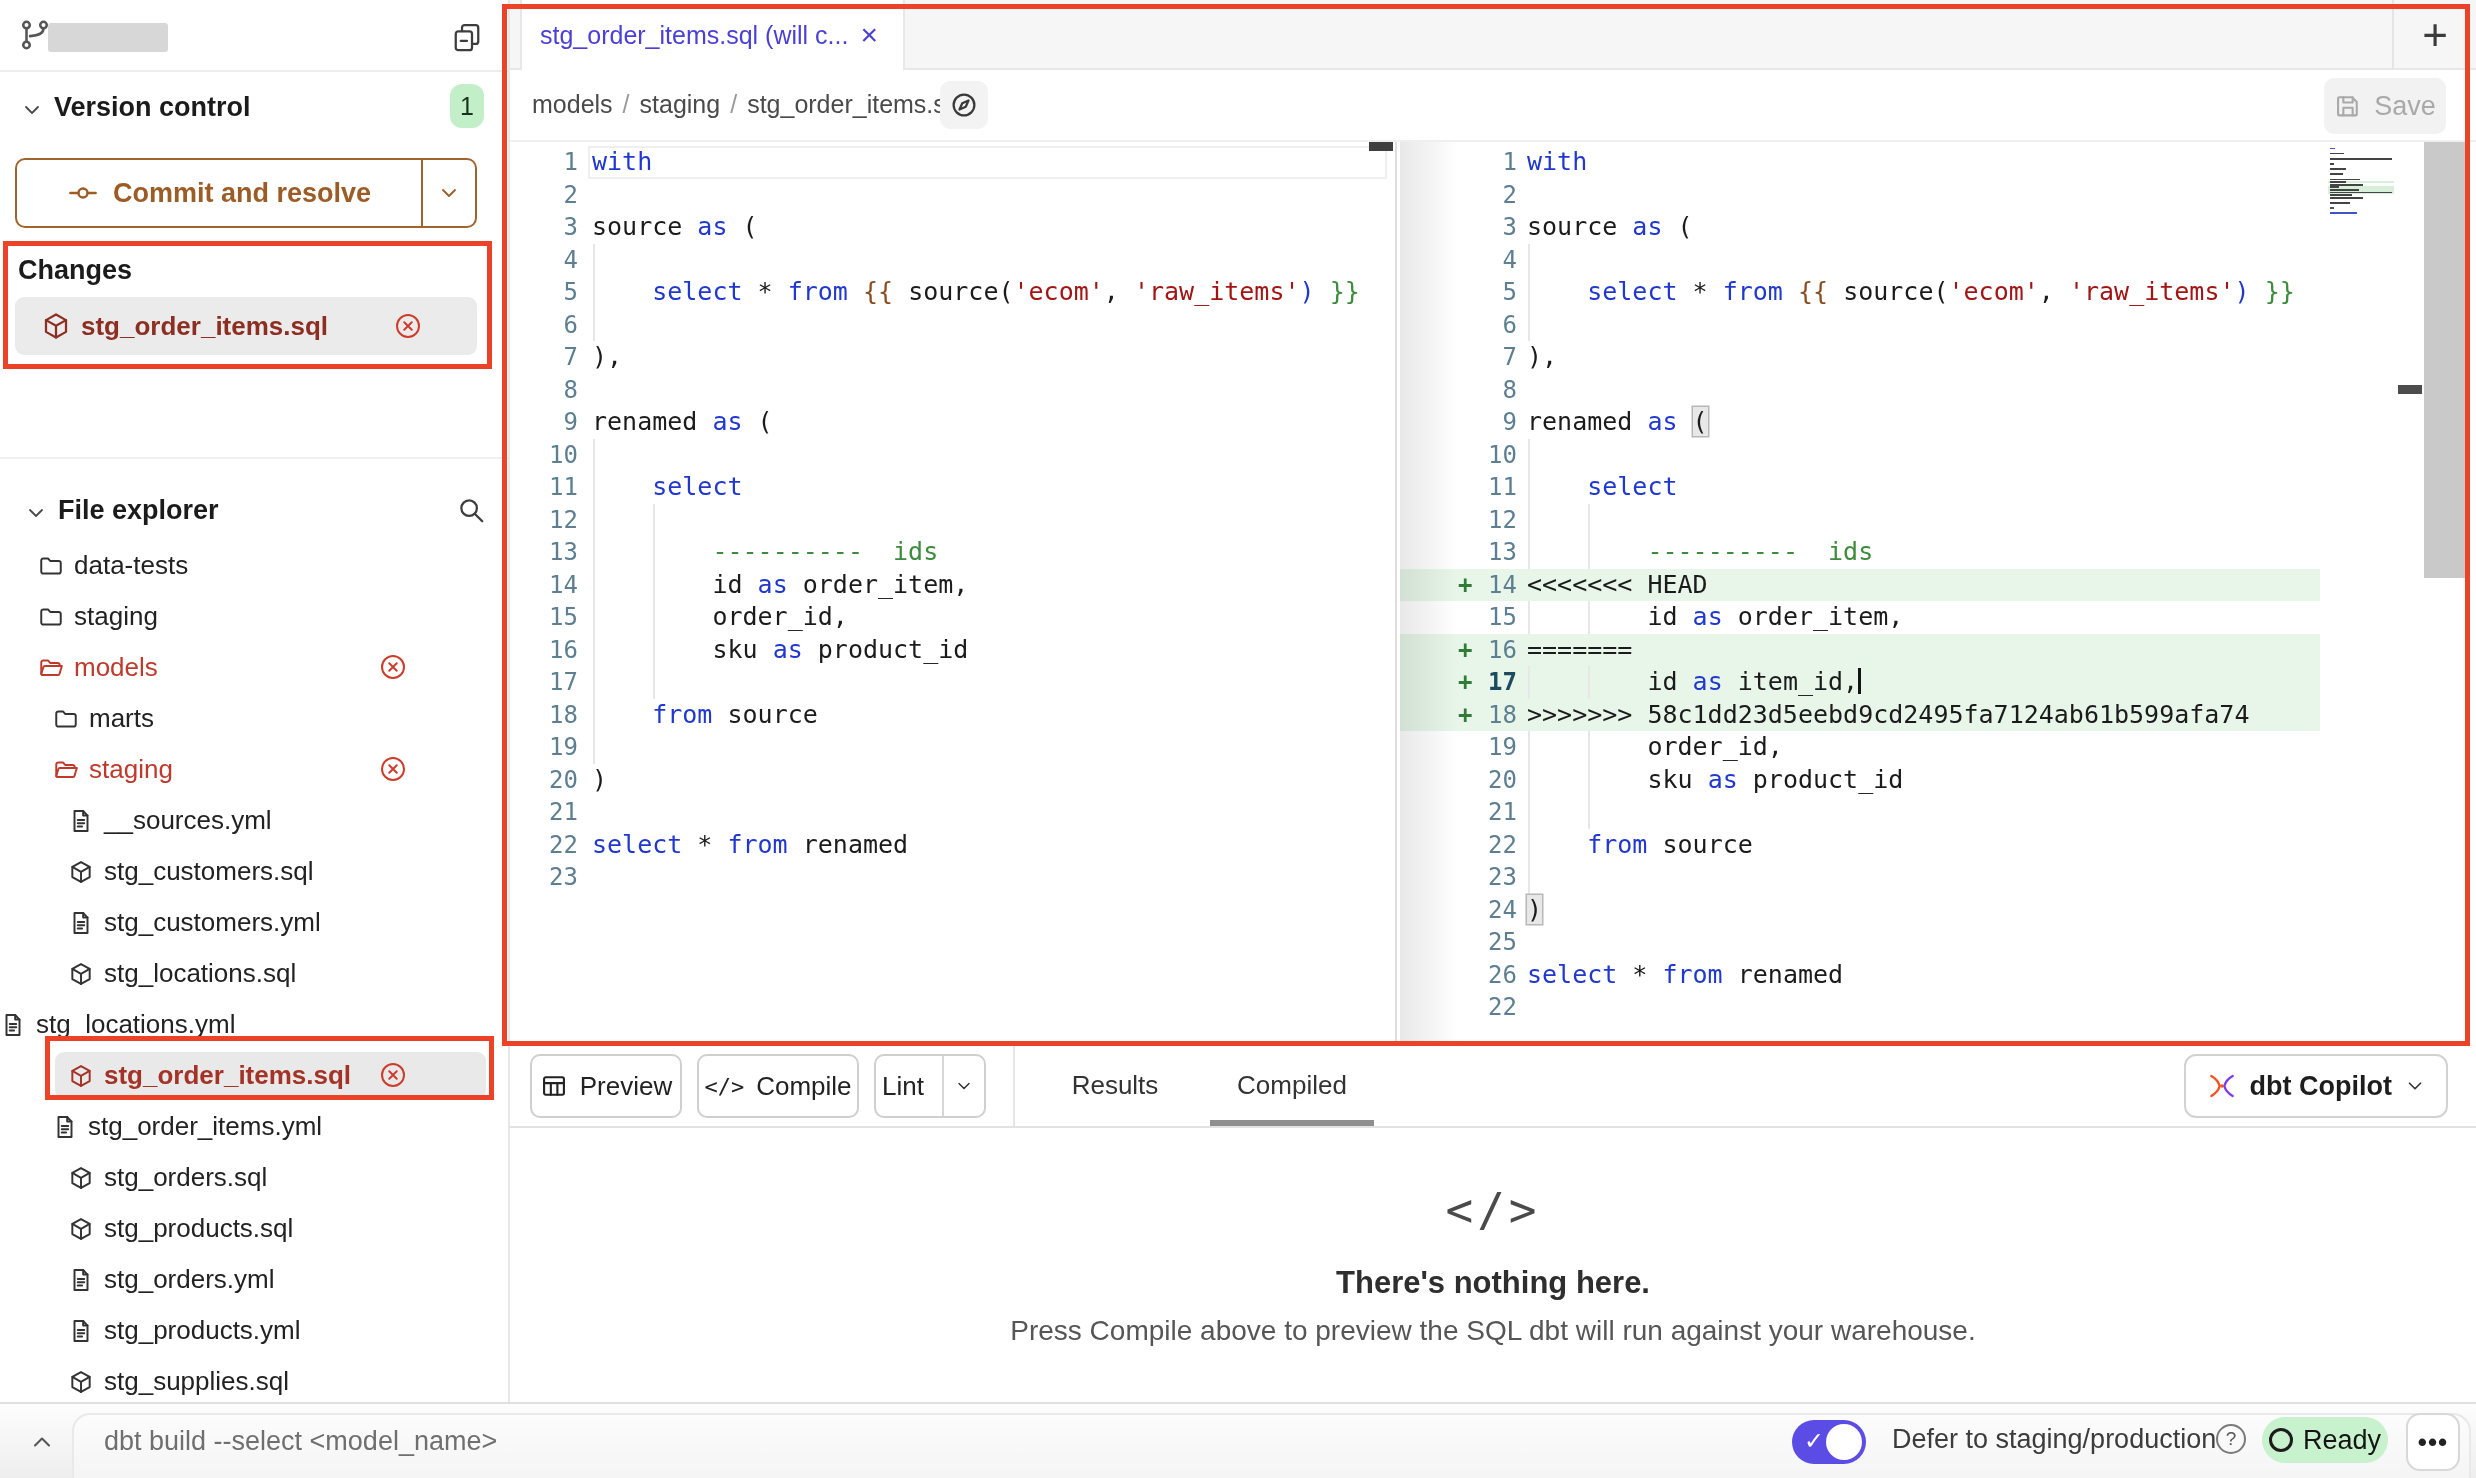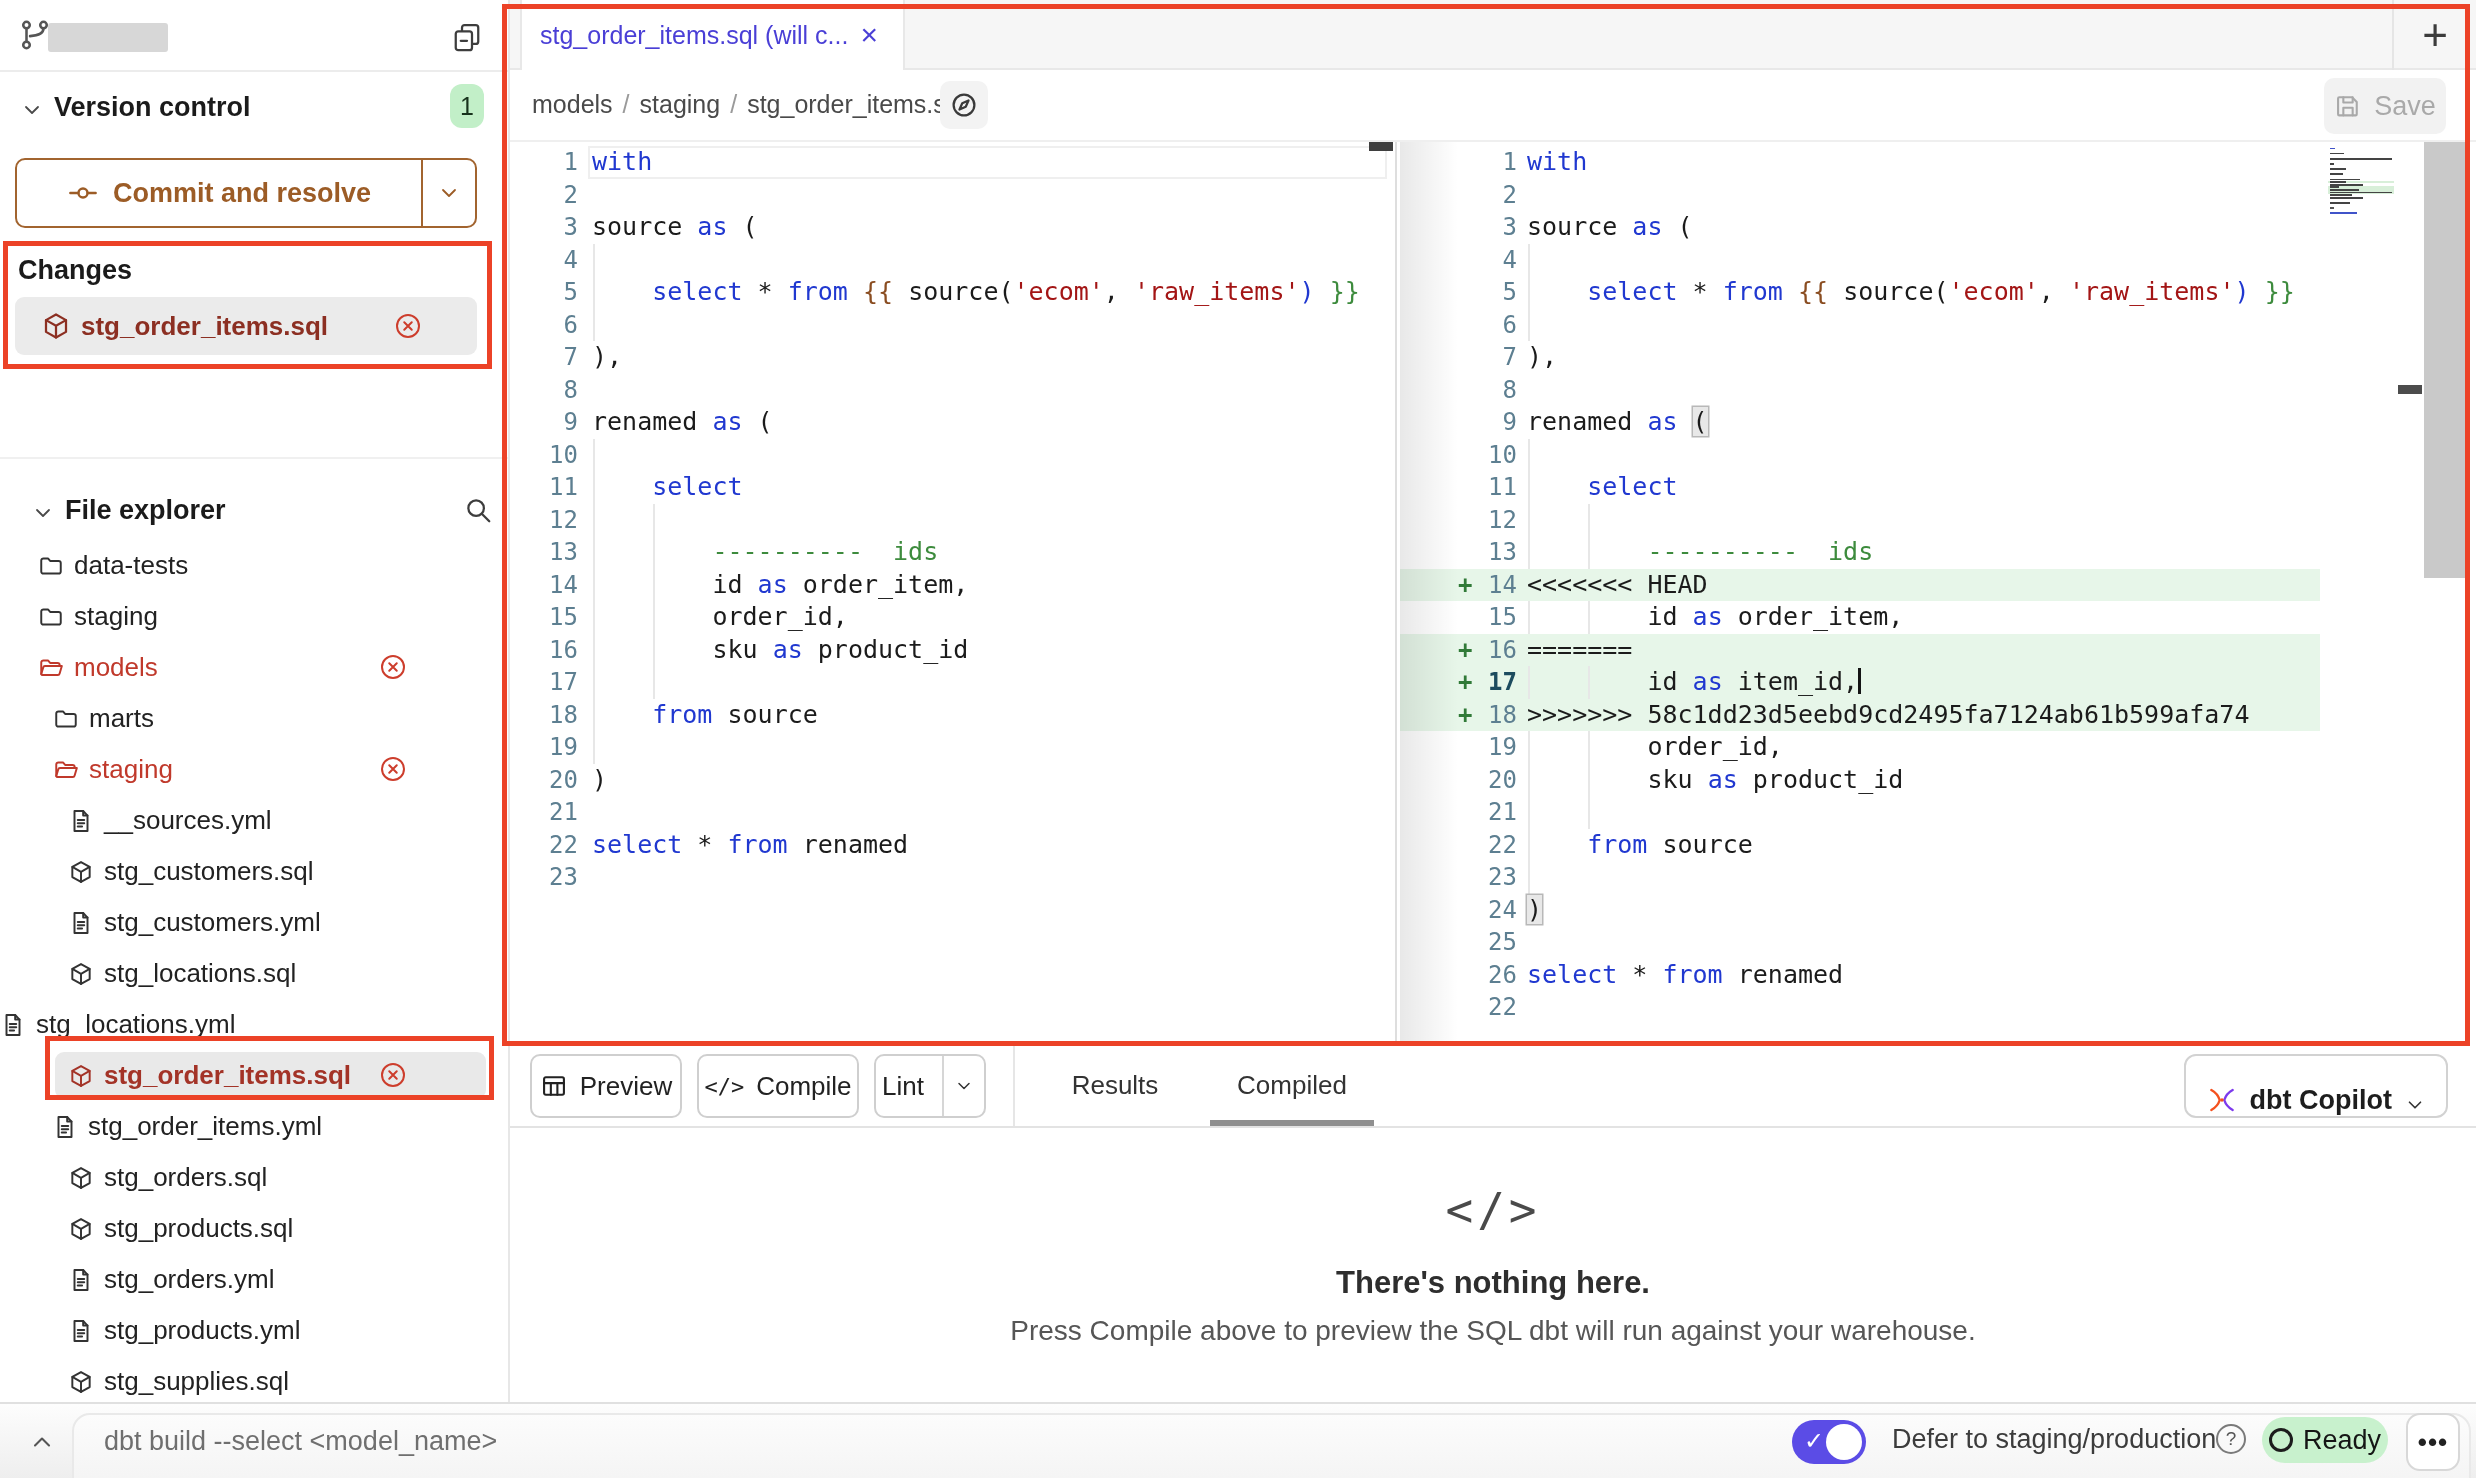--- a/index.html
+++ b/index.html
@@ -36,21 +36,21 @@
 
   .changes-label{position:absolute;left:18px;top:255px;font-size:27px;font-weight:700;color:#1b1b1b;}
   .changes-row{position:absolute;left:15px;top:297px;width:462px;height:58px;background:#ebebeb;
                border-radius:9px;}
   .changes-row .fico{position:absolute;left:26px;top:14px;width:30px;height:30px;color:#8c2f22;}
   .changes-row .flabel{position:absolute;left:66px;top:14px;font-size:26px;font-weight:600;color:#8c2f22;}
   .xcirc{position:absolute;left:378px;top:14px;width:30px;height:30px;color:#cd3d2c;}
   .xcirc svg{stroke-width:1.6;}
 
   .fe-sep{position:absolute;left:0;top:457px;right:0;height:0;border-top:2px solid #f0f0f0;}
-  .fe-header{position:absolute;left:11px;top:487px;right:0;height:50px;}
+  .fe-header{position:absolute;left:4px;top:487px;right:0;height:50px;}
   .search-ic{position:absolute;left:452px;top:8px;width:30px;height:30px;color:#3d3d3d;}
 
   .tree{position:absolute;left:0;top:540px;right:0;bottom:0;overflow:hidden;}
   .tree-row{position:relative;height:51px;display:flex;align-items:center;gap:10px;box-sizing:border-box;
             font-size:26px;color:#222;}
   .tree-row .tico{width:26px;height:26px;color:#333;flex:0 0 26px;position:relative;z-index:1;}
   .tree-row .tlabel{position:relative;z-index:1;}
   .tree-row.red .tico,.tree-row.red .tlabel{color:#c0392b;}
   .tree-row.sel::before{content:"";position:absolute;left:55px;right:22px;top:2px;bottom:2px;
                         background:#e9e9e9;border-radius:9px;}
@@ -127,21 +127,21 @@
   .btn-compile{left:187px;width:162px;}
   .btn-lint{left:364px;width:112px;padding:0;}
   .lint-main{flex:1;text-align:center;}
   .lint-caret{width:40px;height:100%;border-left:2px solid #d6d6d6;display:flex;align-items:center;justify-content:center;}
   .lint-caret .ic{width:20px;height:20px;color:#333;}
   .ab-sep{position:absolute;left:503px;top:0;bottom:0;border-left:2px solid #e6e6e6;}
   .ab-tab{position:absolute;top:0;height:82px;line-height:82px;font-size:26px;color:#333;text-align:center;}
   .tab-results{left:545px;width:120px;}
   .tab-compiled{left:700px;width:164px;border-bottom:6px solid #8f8f8f;box-sizing:border-box;}
   .copilot-btn{position:absolute;right:28px;top:10px;height:64px;border:2px solid #d2d2d2;border-radius:12px;
-               background:#fff;display:flex;align-items:flex-end;padding:0 20px;gap:12px;box-sizing:border-box;}
+               background:#fff;display:flex;align-items:center;padding:0 20px;gap:12px;box-sizing:border-box;}
   .copilot-label{font-size:27px;font-weight:600;color:#1d1d1d;}
   .copilot-ic{width:32px;height:32px;}
   .copilot-btn .chev{width:22px;height:22px;color:#333;}
 
   
   .results-panel{position:absolute;left:0;top:1128px;right:0;bottom:0;background:#fff;
                  display:flex;flex-direction:column;align-items:center;justify-content:center;gap:10px;}
   .empty-ic{font-size:46px;color:#4a4a4a;letter-spacing:4px;font-weight:400;}
   .empty-title{font-size:31px;font-weight:700;color:#2e2e2e;margin-top:18px;}
   .empty-sub{font-size:28px;color:#565656;margin-top:4px;}

